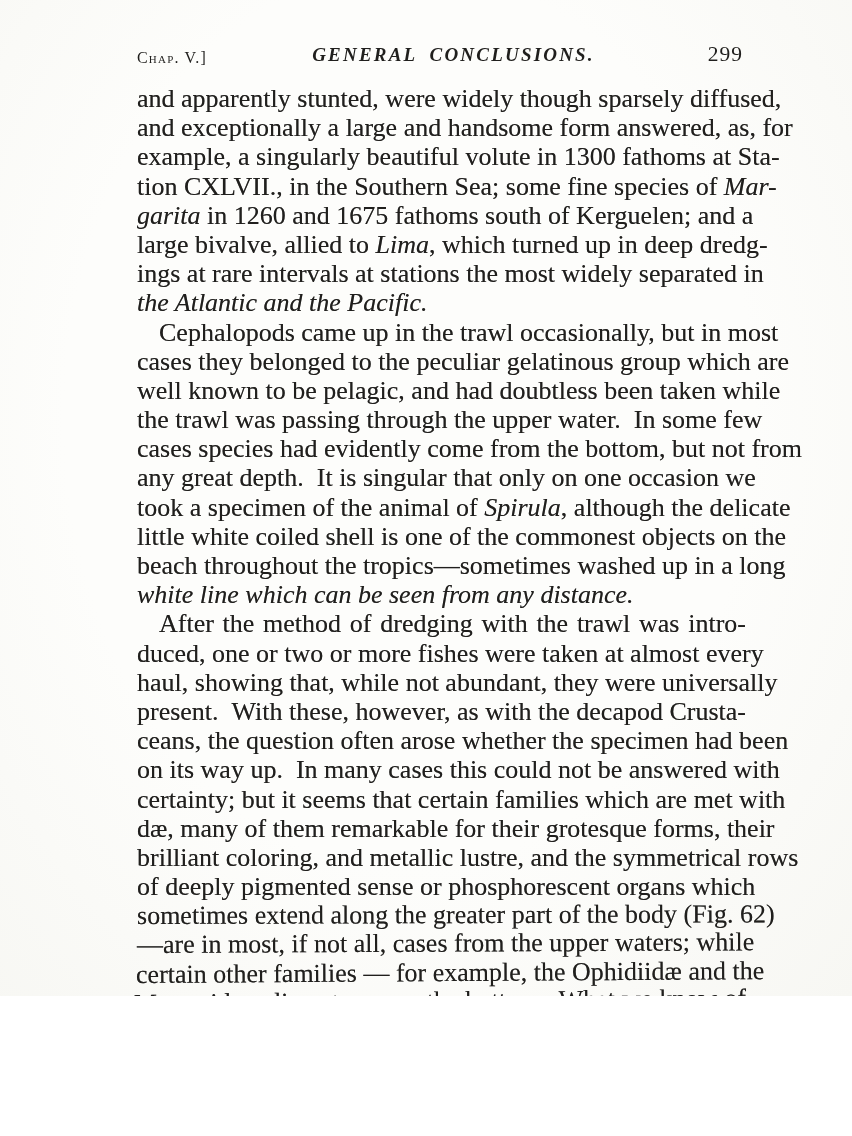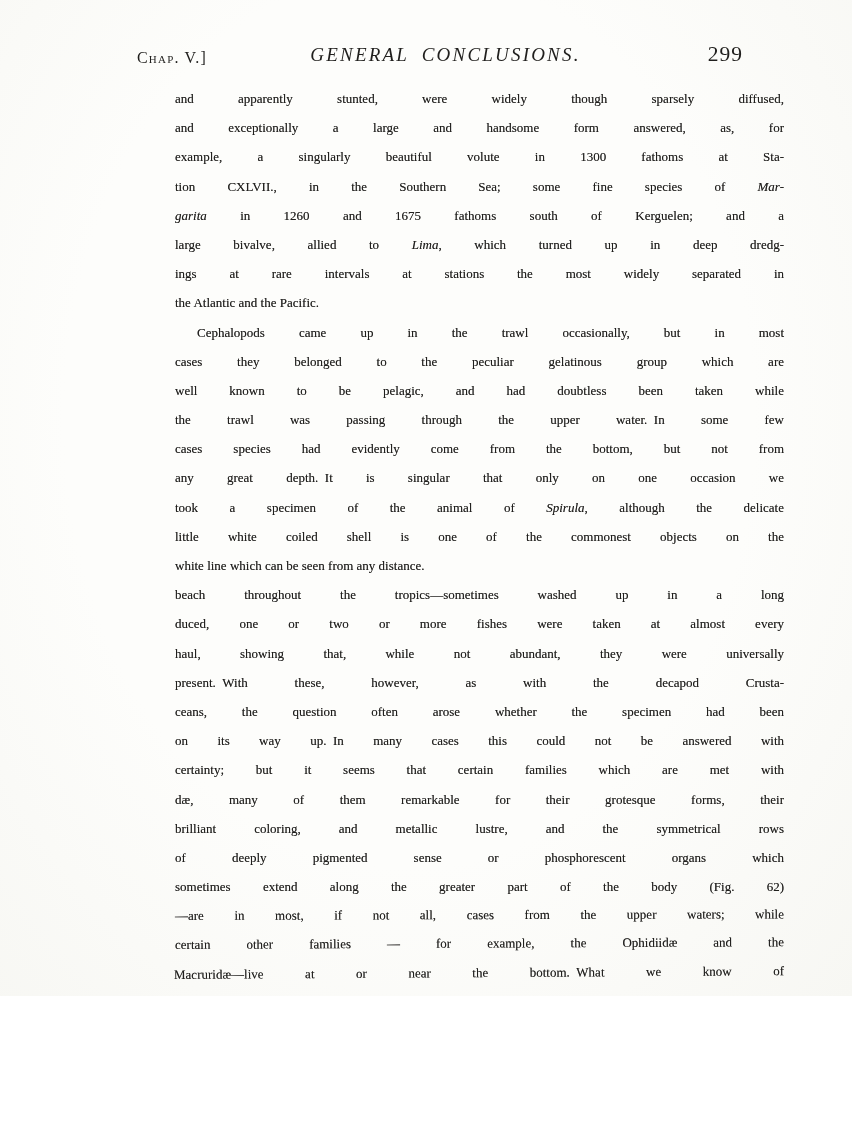--- a/index.html
+++ b/index.html
@@ -14,45 +14,44 @@
   
   #running-head{
     position:absolute;left:137px;top:42px;width:609px;height:26px;
   }
   .chapter-label{
     position:absolute;left:0;top:7px;
     font-size:16px;letter-spacing:1.2px;
     font-variant:small-caps;
   }
   .running-title{
-    position:absolute;left:4px;top:2px;width:100%;
+    position:absolute;left:12px;top:2px;width:100%;
     text-align:center;
-    font-style:italic;font-weight:400;
+    font-style:italic;font-weight:700;
     font-size:19px;letter-spacing:2.2px;
     word-spacing:6px;
   }
   .page-number{
     position:absolute;right:3px;top:0;
     font-size:21.5px;letter-spacing:1px;
   }
   
   #page-text{
     position:absolute;left:137px;top:84px;width:609px;
-    font-size:13px;line-height:29.2px;
+    font-size:26px;line-height:29.2px;
     text-shadow:0 0 0.4px rgba(20,20,20,0.55);
-    margin-left:38px;
   }
   .line{
     text-align:justify;
     text-align-last:justify;
     white-space:nowrap;
     height:29.2px;
     transform-origin:0 50%;
   }
-  .line.last{text-align-last:left;}
+  .line.last{text-align-last:left;font-style:italic;}
   .line.indent{text-indent:22px;}
   .line i{font-style:italic;}
   
   .line:nth-child(29){transform:rotate(-0.15deg);}
   .line:nth-child(30){transform:rotate(-0.25deg);}
   .line:nth-child(31){transform:rotate(-0.35deg);margin-left:-1px;}
   .line:nth-child(32){transform:rotate(-0.5deg);margin-left:-3px;}
   .line:nth-child(33){transform:rotate(-0.65deg);margin-left:-4px;}
   .line:nth-child(34){transform:rotate(-0.8deg);margin-left:-6px;}
 </style>
@@ -75,22 +74,23 @@
       <div class="line"><span>ings at rare intervals at stations the most widely separated in</span></div>
       <div class="line last"><span>the Atlantic and the Pacific.</span></div>
       <div class="line indent"><span>Cephalopods came up in the trawl occasionally, but in most</span></div>
       <div class="line"><span>cases they belonged to the peculiar gelatinous group which are</span></div>
       <div class="line"><span>well known to be pelagic, and had doubtless been taken while</span></div>
       <div class="line"><span>the trawl was passing through the upper water. In some few</span></div>
       <div class="line"><span>cases species had evidently come from the bottom, but not from</span></div>
       <div class="line"><span>any great depth. It is singular that only on one occasion we</span></div>
       <div class="line"><span>took a specimen of the animal of </span><i>Spirula</i><span>, although the delicate</span></div>
       <div class="line"><span>little white coiled shell is one of the commonest objects on the</span></div>
+      <div class="line"><span>beach throughout the tropics—sometimes washed up in a long</span></div>
       <div class="line last"><span>white line which can be seen from any distance.</span></div>
-      <div class="line"><span>beach throughout the tropics—sometimes washed up in a long</span></div>
+      <div class="line indent"><span>After the method of dredging with the trawl was intro-</span></div>
       <div class="line"><span>duced, one or two or more fishes were taken at almost every</span></div>
       <div class="line"><span>haul, showing that, while not abundant, they were universally</span></div>
       <div class="line"><span>present. With these, however, as with the decapod Crusta-</span></div>
       <div class="line"><span>ceans, the question often arose whether the specimen had been</span></div>
       <div class="line"><span>on its way up. In many cases this could not be answered with</span></div>
       <div class="line"><span>certainty; but it seems that certain families which are met with</span></div>
       <div class="line"><span>dæ, many of them remarkable for their grotesque forms, their</span></div>
       <div class="line"><span>brilliant coloring, and metallic lustre, and the symmetrical rows</span></div>
       <div class="line"><span>of deeply pigmented sense or phosphorescent organs which</span></div>
       <div class="line"><span>sometimes extend along the greater part of the body (Fig. 62)</span></div>

